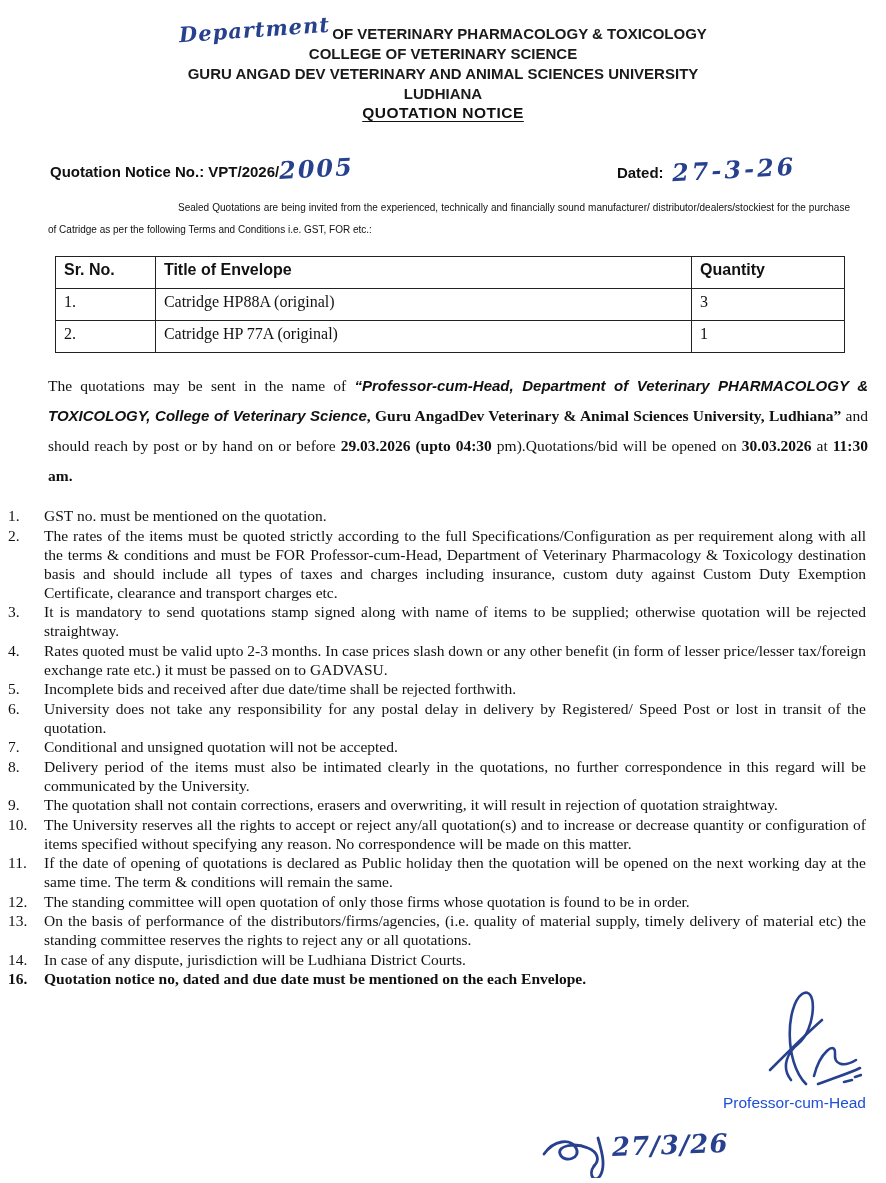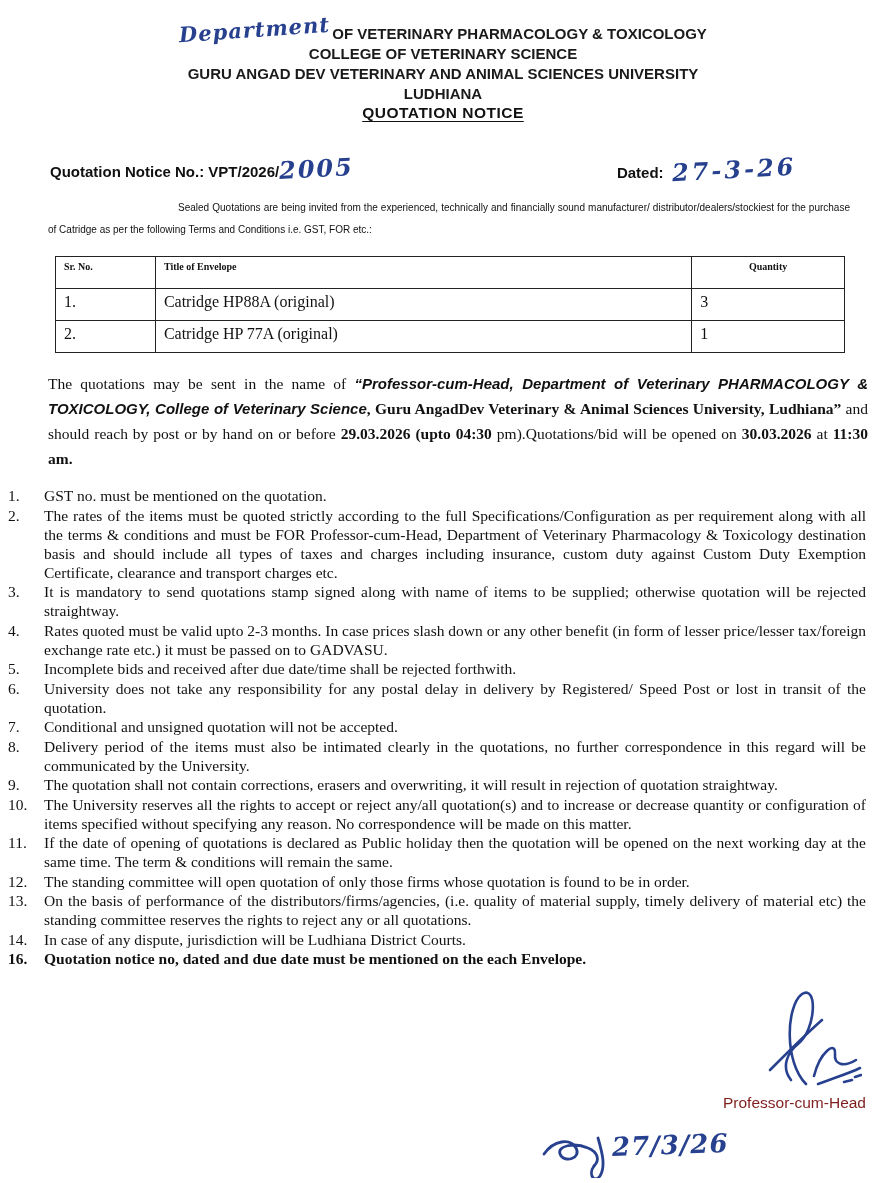--- a/index.html
+++ b/index.html
@@ -88,35 +88,35 @@
     width:790px;
     border-collapse:collapse;
     font-size:16px;
   }
   .env-table th, .env-table td {
     border:1.6px solid #222;
     padding:4px 8px;
     vertical-align:top;
   }
   .env-table th {
-    font-family:Liberation Serif, serif;
-    font-size:10px;
+    font-family:Liberation Sans, sans-serif;
+    font-size:16px;
     text-align:left;
     height:32px;
   }
-  .env-table th.qty-h { text-align:center; }
+  .env-table th.qty-h { text-align:left; }
   .env-table td { height:32px; font-family:"Liberation Serif", serif; }
   .col-sr  { width:100px; }
   .col-ti  { width:537px; }
   .col-qty { width:153px; }
   
   .address {
     margin:18px 18px 0 48px;
     font-size:15.5px;
-    line-height:25px;
+    line-height:30px;
     text-align:justify;
   }
   .s-n  { font-style:normal; }
   .s-b  { font-weight:bold; }
   .s-i  { font-style:italic; }
   .s-bis {
     font-weight:bold; font-style:italic;
     font-family:"Liberation Sans", sans-serif;
     font-size:15px;
   }
@@ -141,21 +141,21 @@
     top:984px; right:24px;
     width:116px; height:108px;
   }
   .footer-block {
     position:absolute;
     top:1092px; left:0; right:20px;
     text-align:right;
     font-family:"Liberation Sans", sans-serif;
     font-size:15.5px;
     line-height:21px;
-    color:#7f1d1d;
+    color:#1d4ed8;
   }
   .scribble-wrap {
     position:absolute;
     top:1124px; left:540px;
     width:190px; height:54px;
   }
   .scribble-date {
     position:absolute;
     left:72px; top:6px;
     font-family:"DejaVu Serif", serif;

